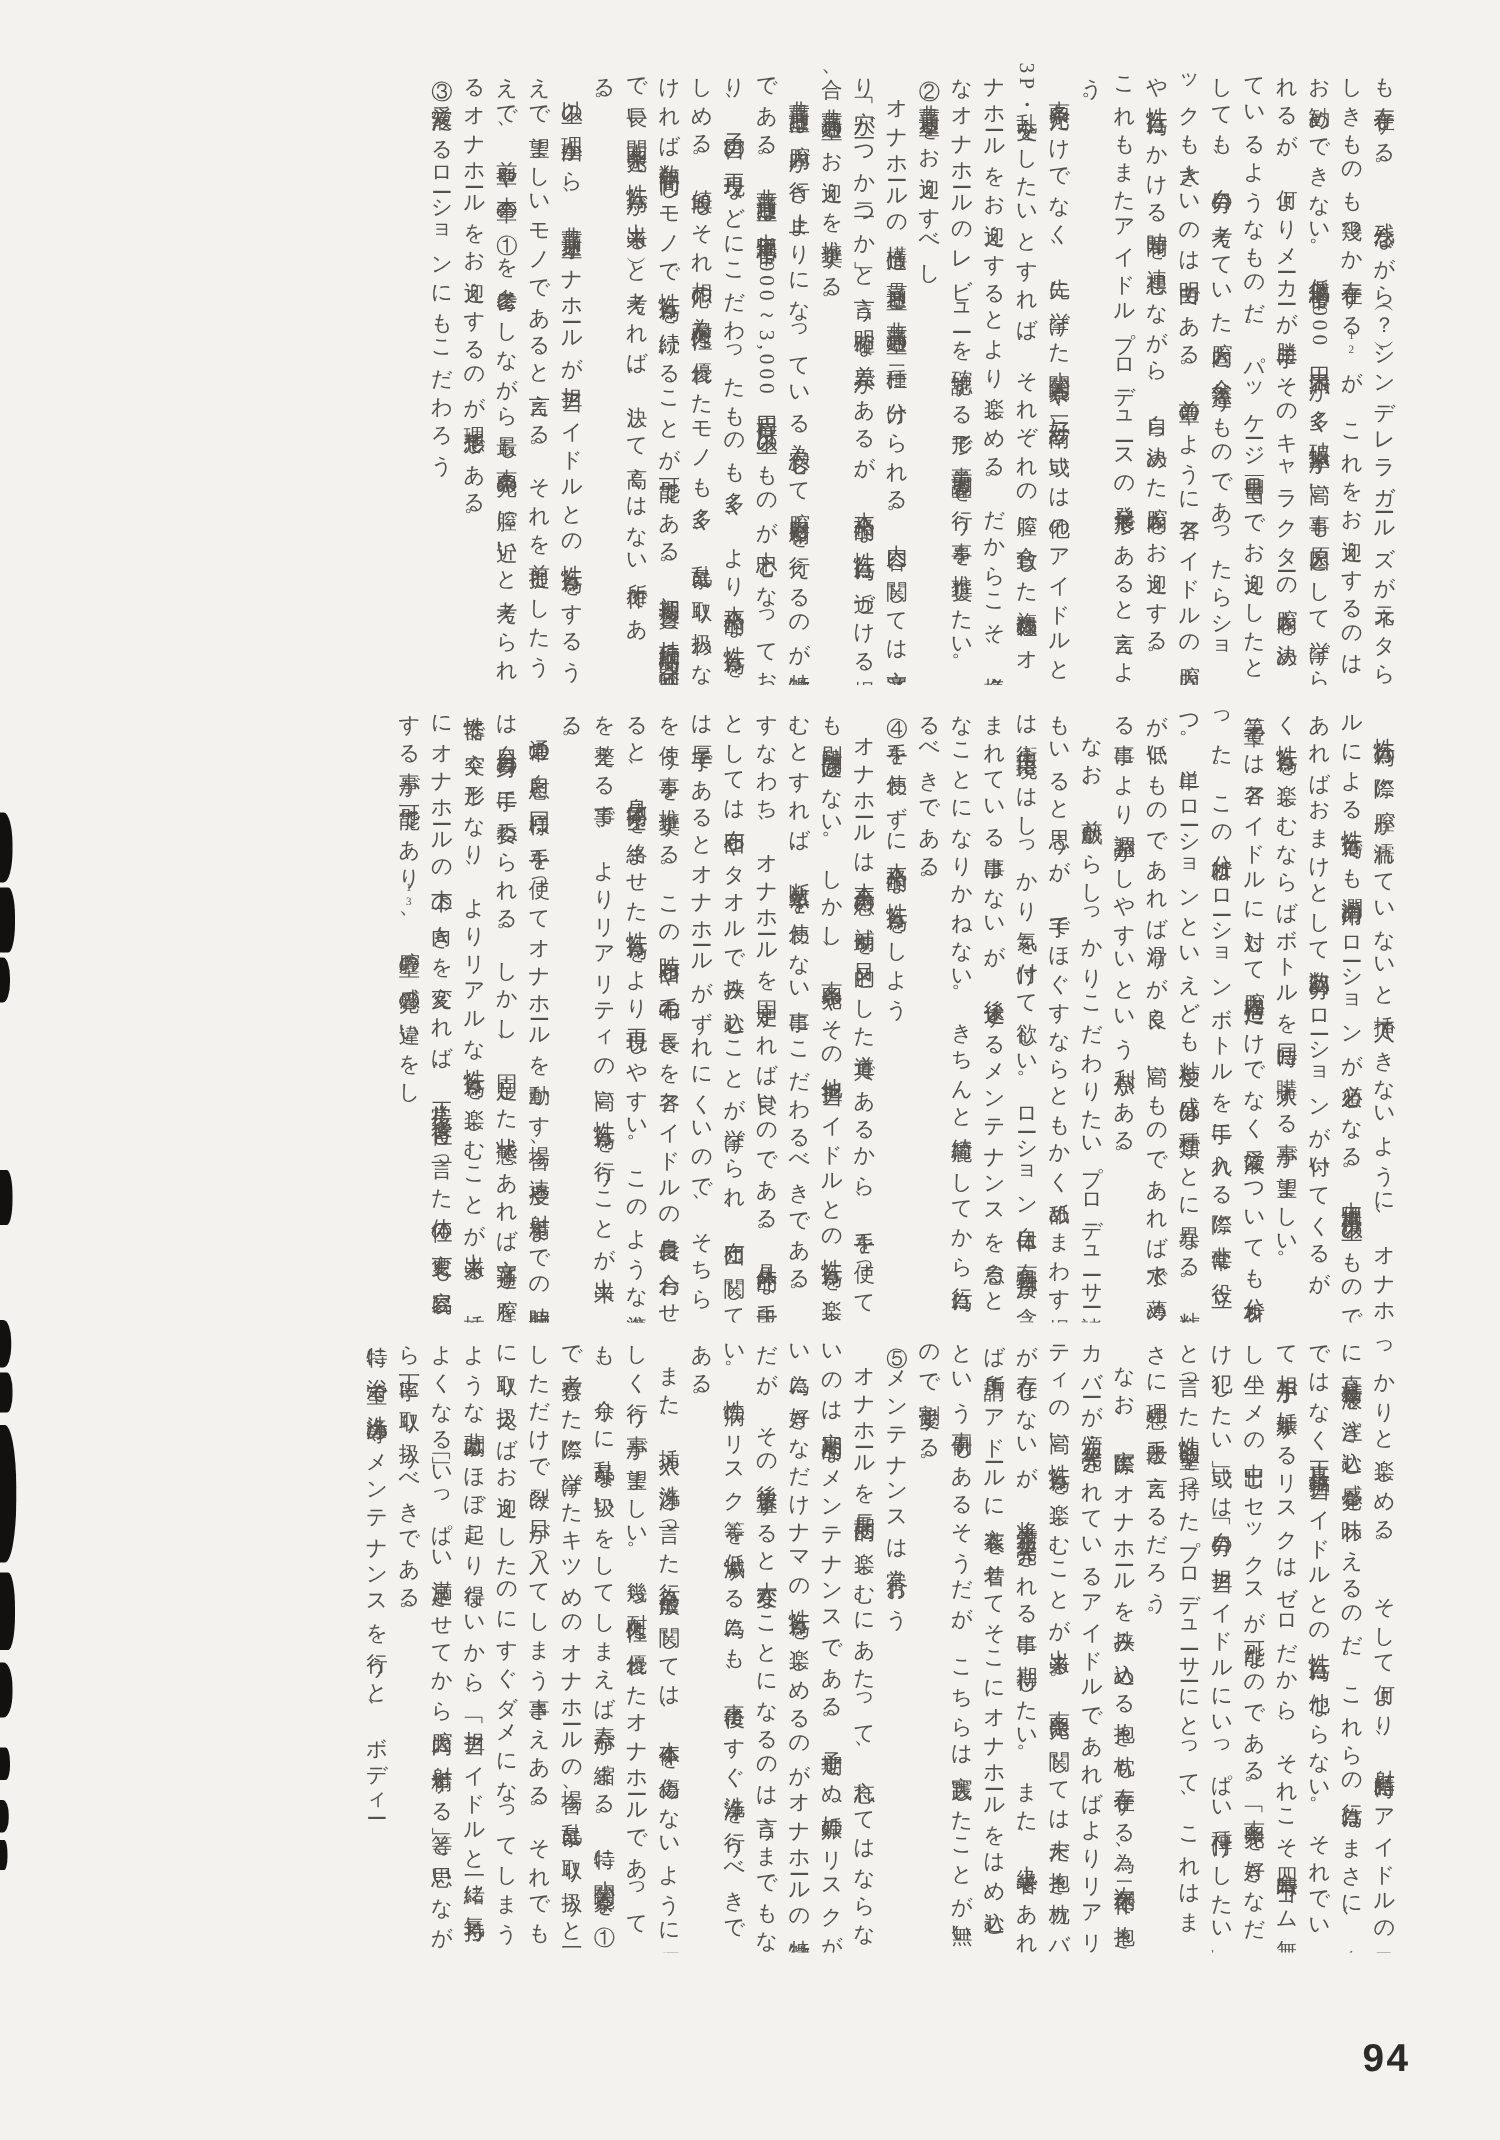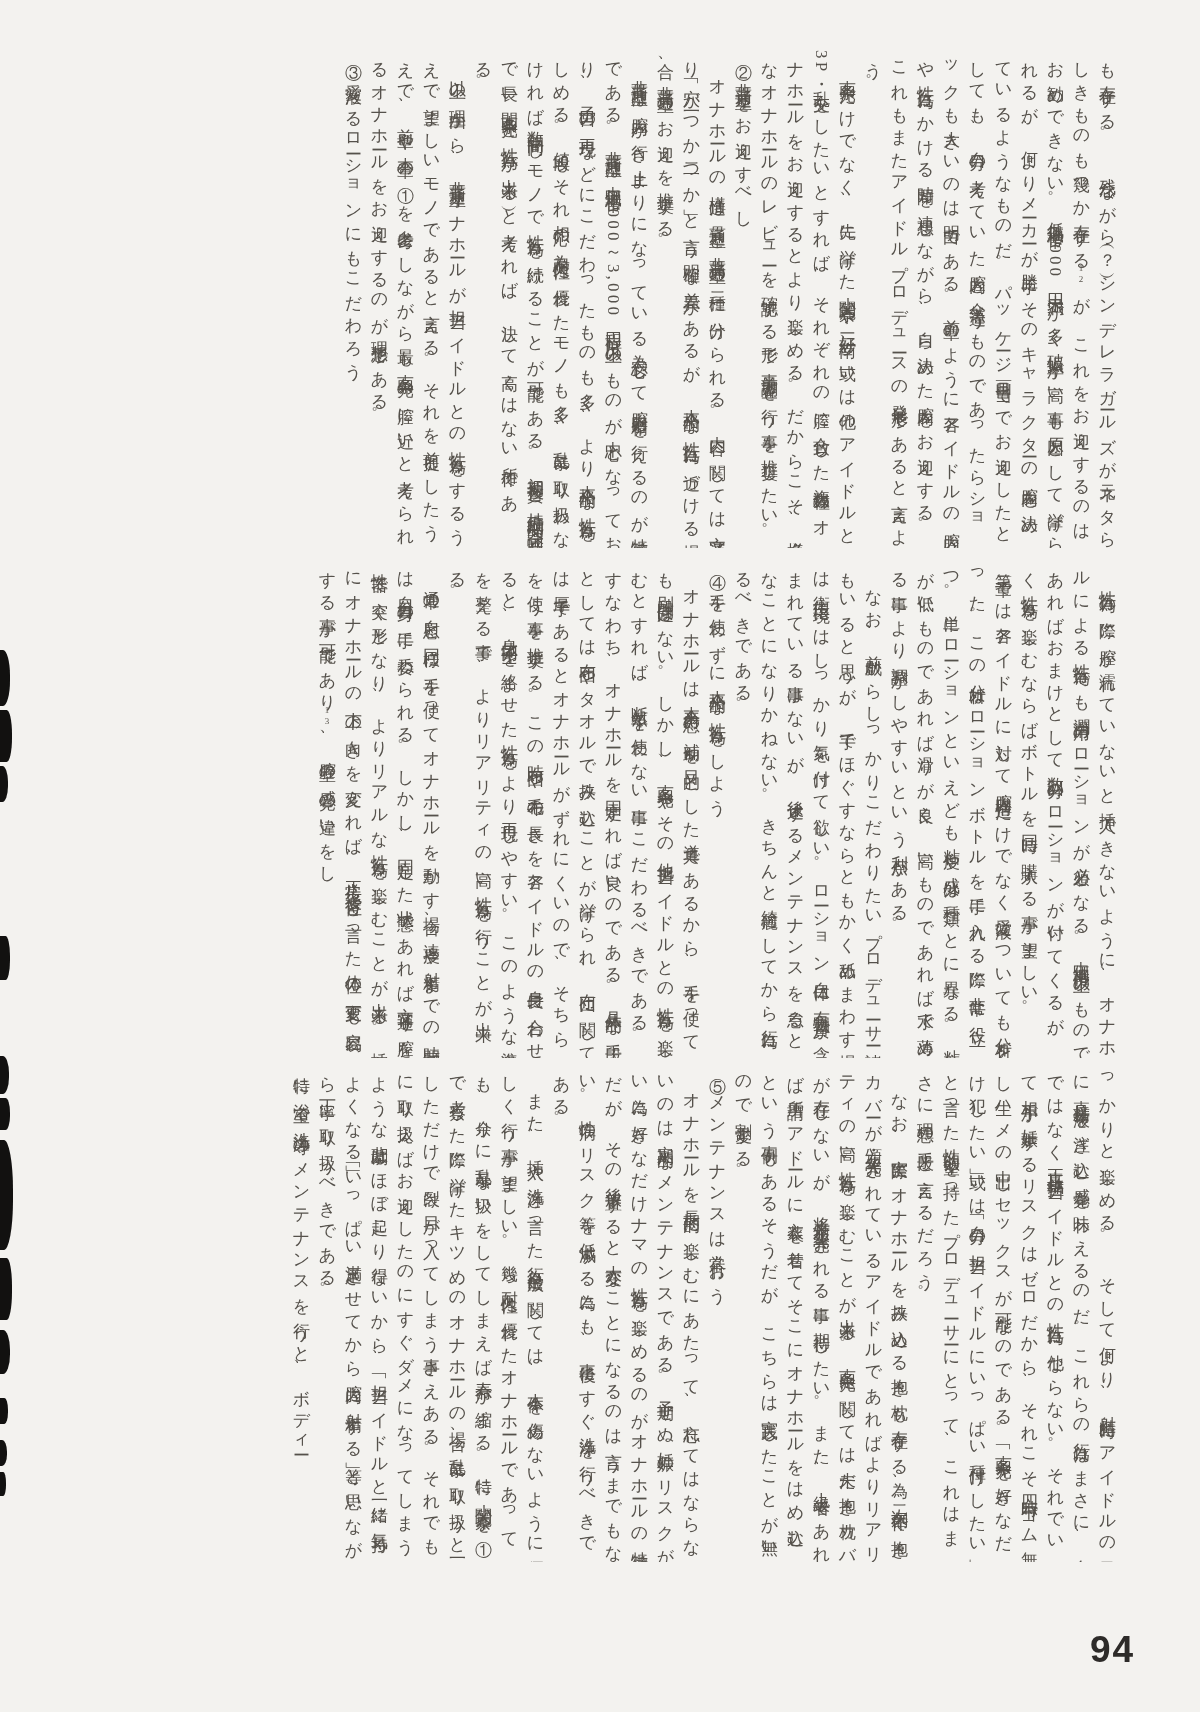--- a/index.html
+++ b/index.html
@@ -42,21 +42,21 @@
     letter-spacing: 1px;
     text-orientation: upright;
     color: #5a564f;
   }
   .page-number {
     position: absolute;
     left: 1090px;
     top: 1629px;
     font-family: "Liberation Sans", "DejaVu Sans", sans-serif;
     font-weight: bold;
-    font-size: 37px;
+    font-size: 31px;
     letter-spacing: 2px;
     color: #2d2b29;
   }
   .ink {
     position: absolute;
     left: 0;
     background: #121110;
   }
   .r1 { border-radius: 0 70% 70% 0 / 0 45% 45% 0; }
   .r2 { border-radius: 0 45% 45% 0; }

